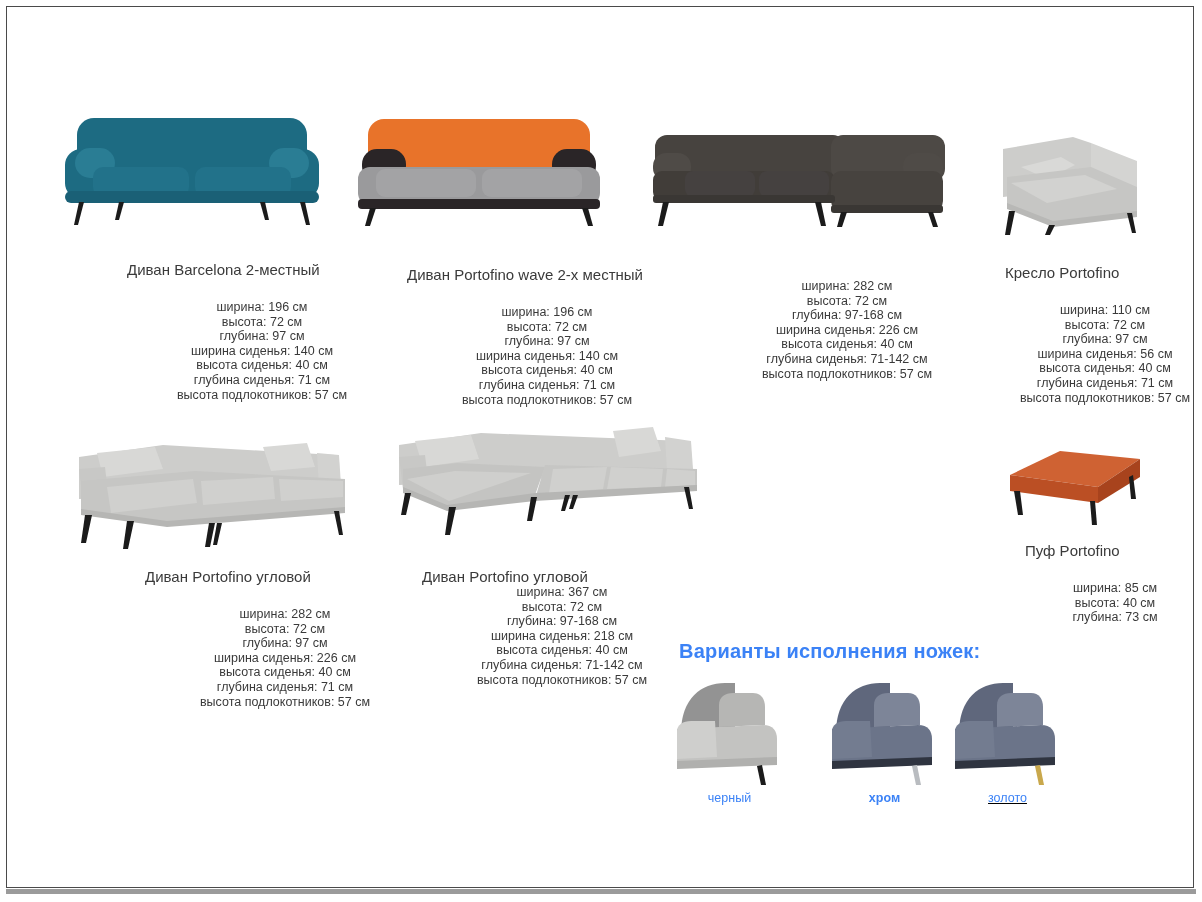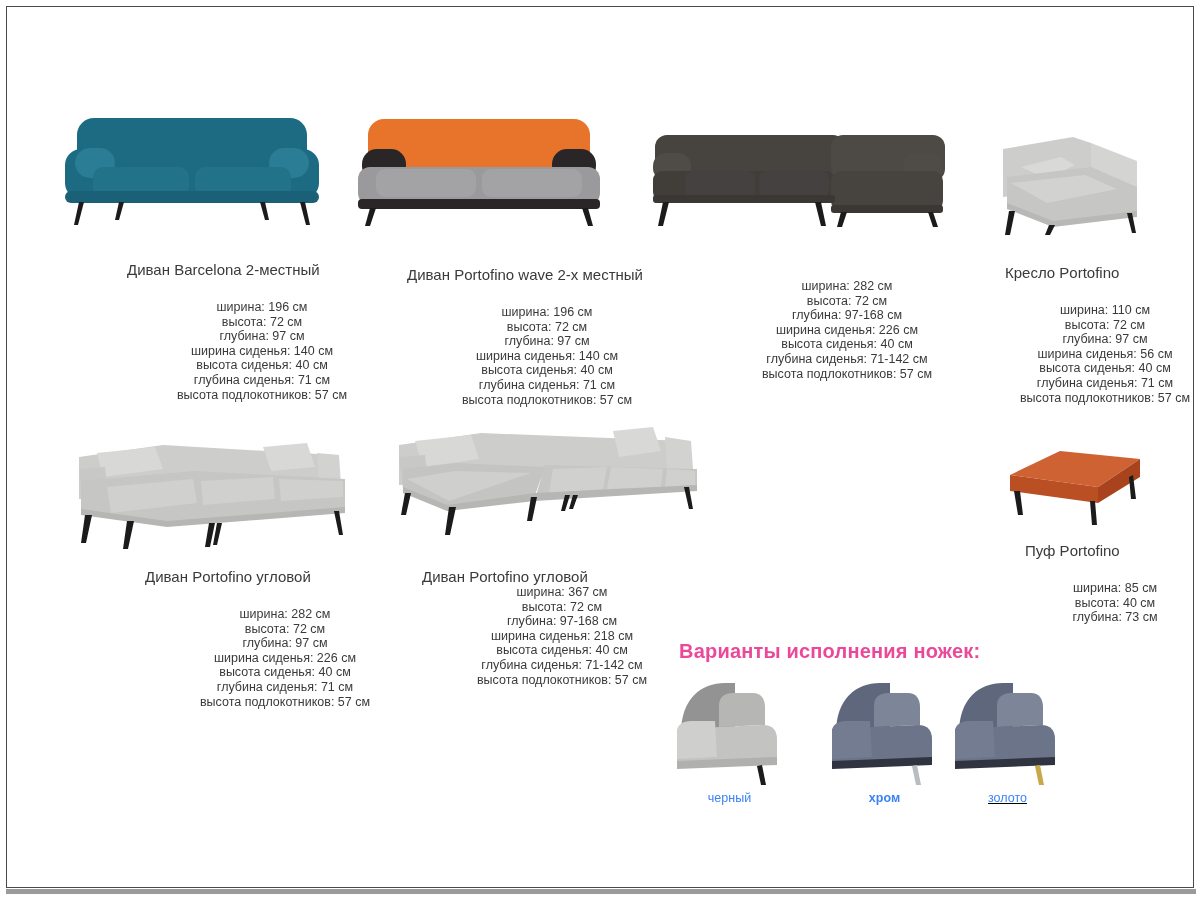--- a/index.html
+++ b/index.html
@@ -43,21 +43,21 @@
     color: #231f20;
     letter-spacing: 0.2px;
   }
   .legs-title {
     position: absolute;
     left: 672px;
     top: 633px;
     margin: 0;
     font-size: 20px;
     font-weight: bold;
-    color: #ec4899;
+    color: #3b82f6;
     letter-spacing: 0.2px;
   }
 
   .product {
     position: absolute;
   }
   .product .pname {
     font-size: 15px;
     color: #3a3a3a;
     white-space: nowrap;

